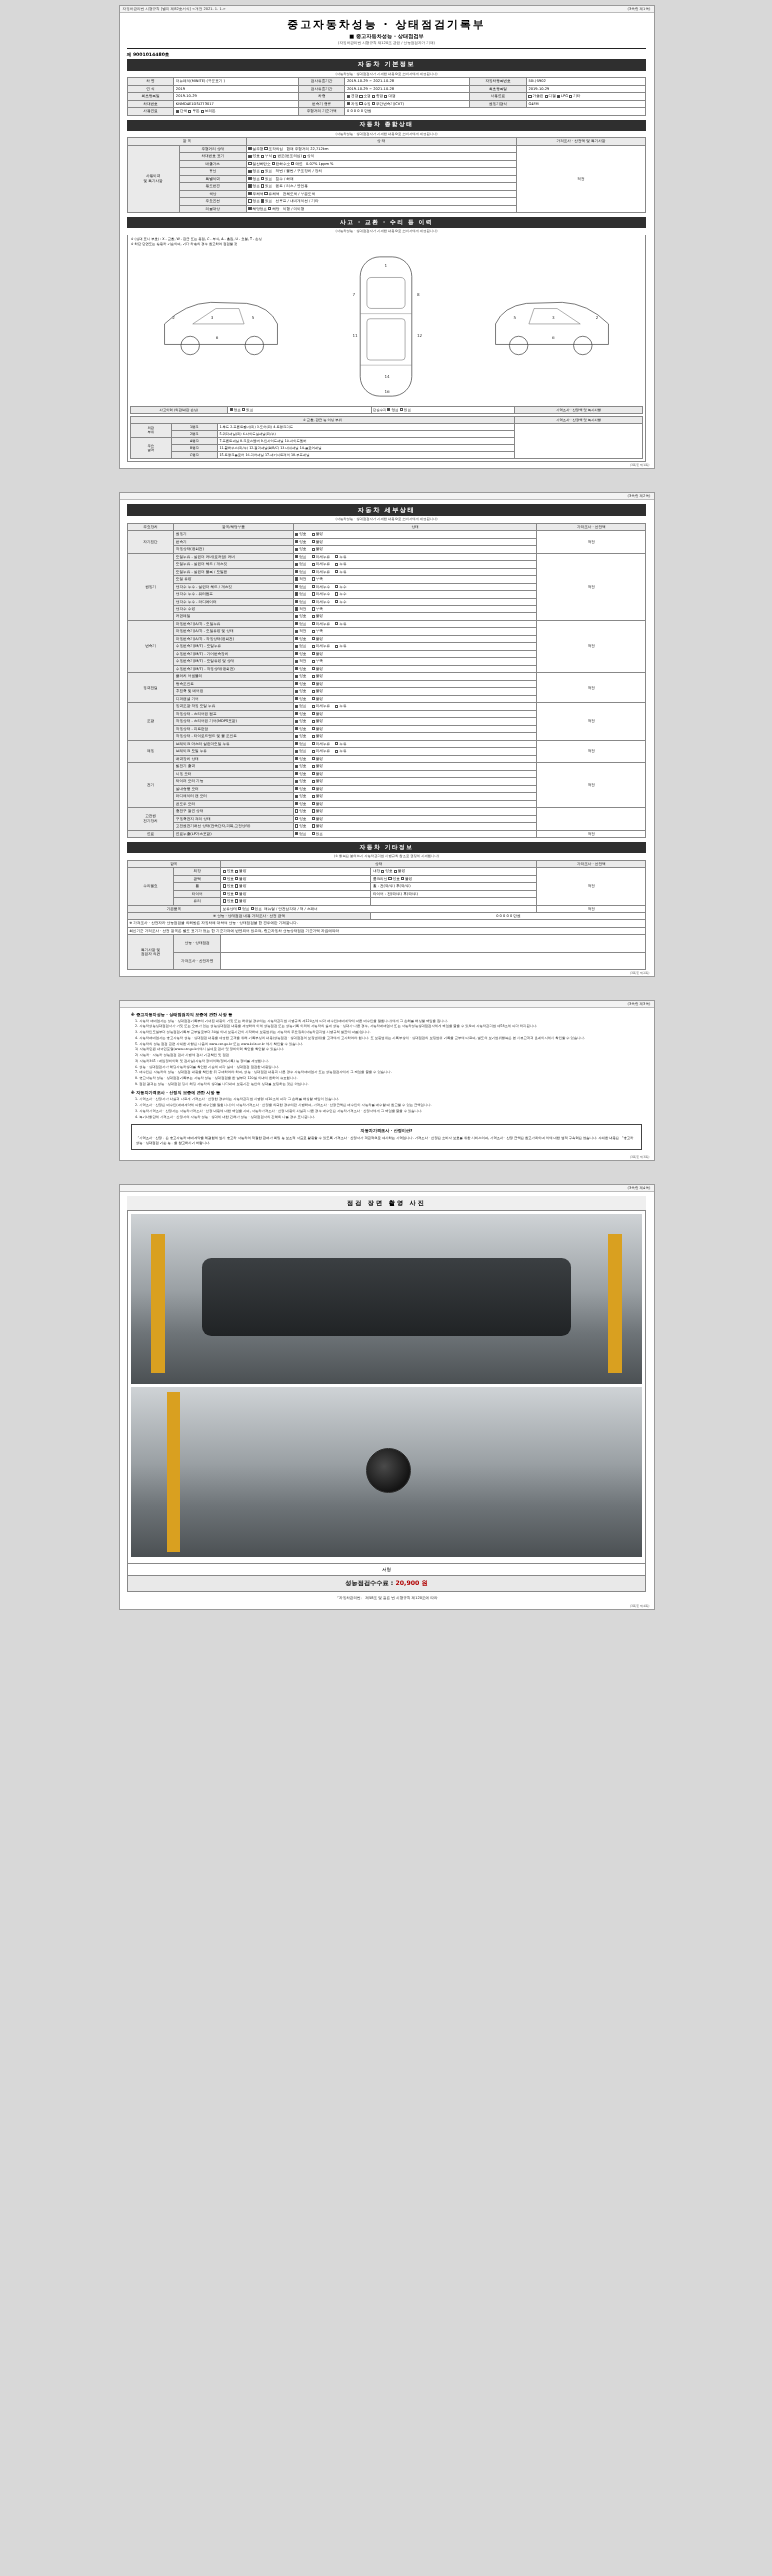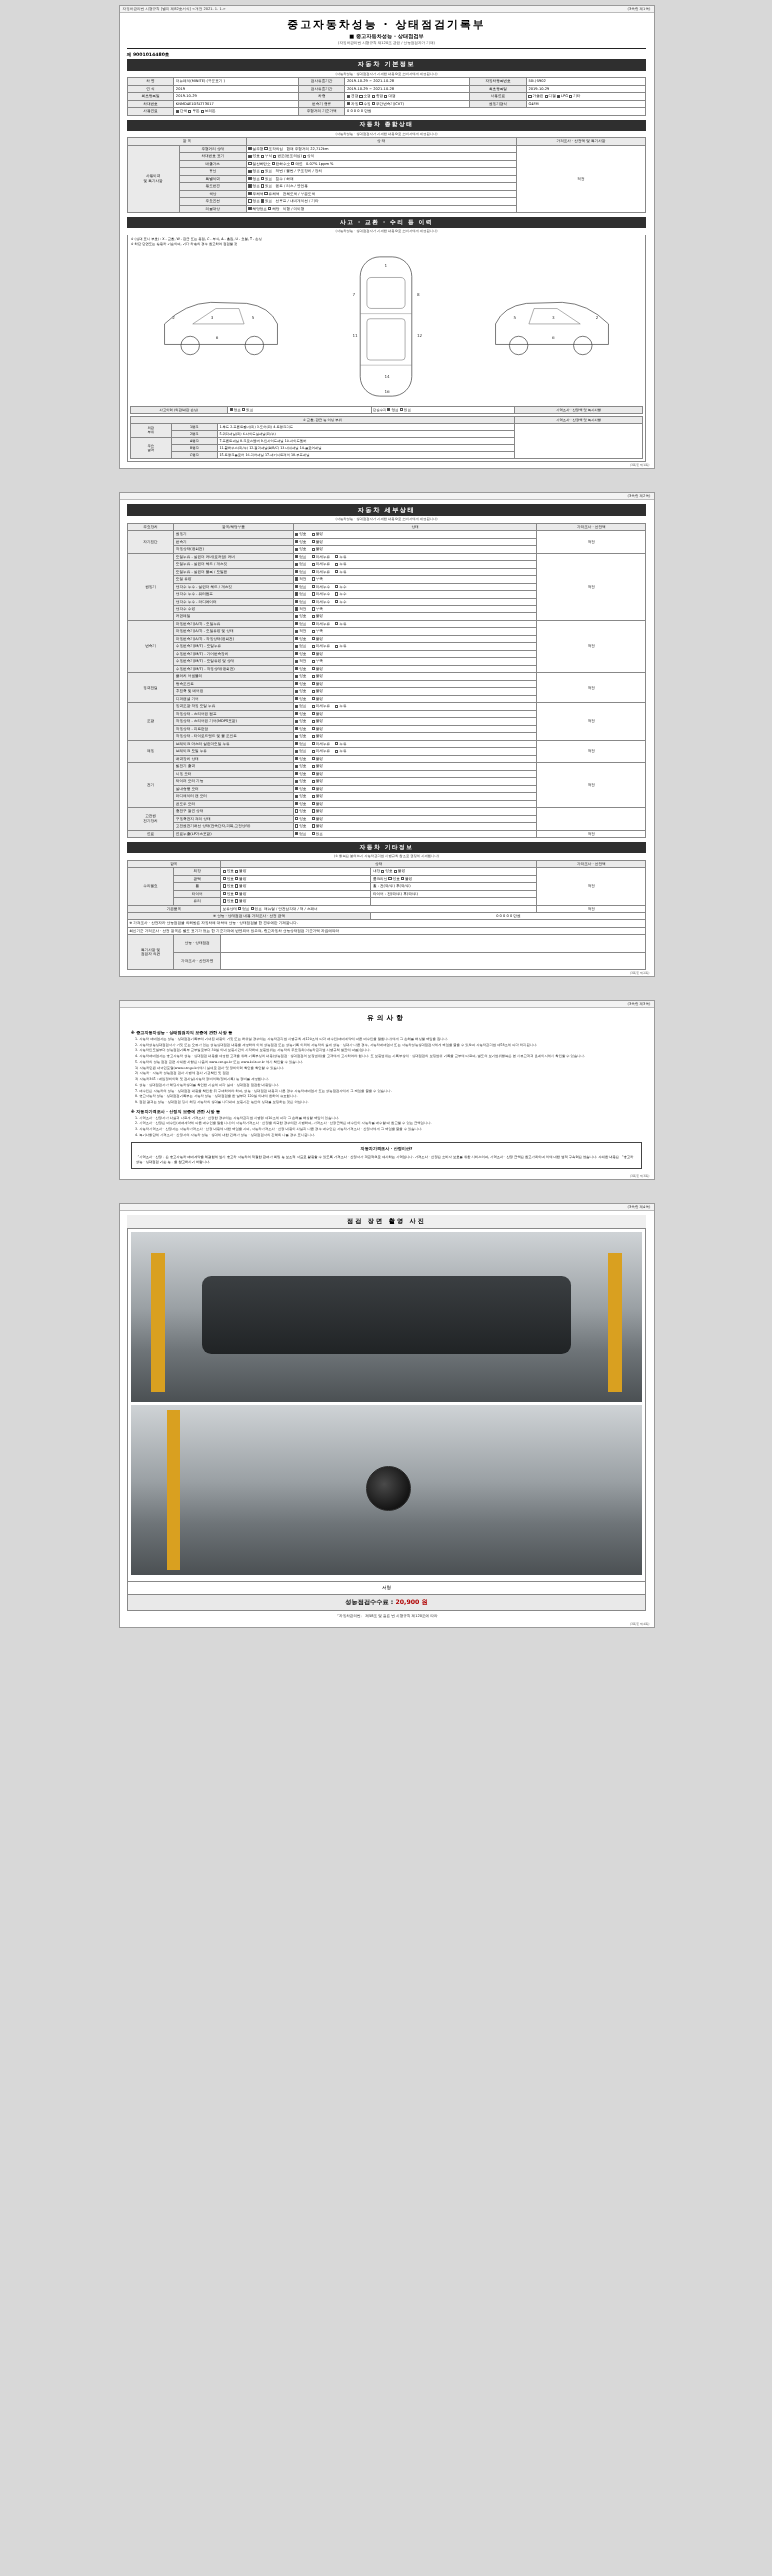--- a/index.html
+++ b/index.html
@@ -780,21 +780,20 @@
 
     <div class="pagefoot">(3쪽중 제2쪽)</div>
   </div>
 
   <div class="sheet">
     <div class="topbar">
       <span></span>
       <span>(3쪽중 제3쪽)</span>
     </div>
 
-    <div class="notice-title">유의사항</div>
     <div class="notice-h">※ 중고자동차성능 · 상태점검자의 보증에 관한 사항 등</div>
     <div id="notice-list-1">
         <div class="notice-p">1. 자동차 매매업자는 성능 · 상태점검기록부에 기재된 내용이 거짓 또는 허위일 경우에는 자동차관리법 시행규칙 제120조에 따라 매수인(매매계약에 따른 매수인을 말합니다)에게 그 손해를 배상할 책임을 집니다.</div>
         <div class="notice-p">2. 자동차성능상태점검자가 거짓 또는 오류가 있는 성능상태점검 내용을 제공하여 이에 성능점검 또는 성능기록 이외에 자동차의 실제 성능 · 상태가 다른 경우, 자동차매매업자 또는 자동차성능상태점검자에게 책임을 물을 수 있으며 자동차관리법 제58조에 따라 처리됩니다.</div>
         <div class="notice-p">3. 자동차인도일부터 성능점검기록부 교부일로부터 30일 이내 보증기간이 시작하며 보증범위는 자동차의 주요장치(자동차관리법 시행규칙 별표에 따름)입니다.</div>
         <div class="notice-p">4. 자동차매매업자는 중고자동차 성능 · 상태점검 내용을 제공한 고객을 위해 기록부상의 내용(성능점검 · 상태점검의 보장범위)을 고객에게 고지하여야 합니다. 또 보증범위는 기록부상에 · 상태점검의 보장범위 기록을 교부에 따르며, 별도의 보기범위항목은 본 서류고객과 홈페이지에서 확인할 수 있습니다.</div>
         <div class="notice-p">5. 자동차의 성능 점검 관련 자세한 사항은 다음의 www.car.go.kr 또는 www.kcia.or.kr 에서 확인할 수 있습니다.</div>
         <div class="notice-p">   1) 자동차민원 대국민포털(www.car.go.kr)에서 실제로 검사 및 정비이력 확인을 확인할 수 있습니다.</div>
         <div class="notice-p">   2) 자동차 · 자동차 성능점검 검사 시행에 검사 기관확인 및 점검</div>
         <div class="notice-p">   3) 자동차365 : 매입정비이력 및 검사실(자동차 정비이력/정비기록) 등 정비를 제공합니다.</div>

